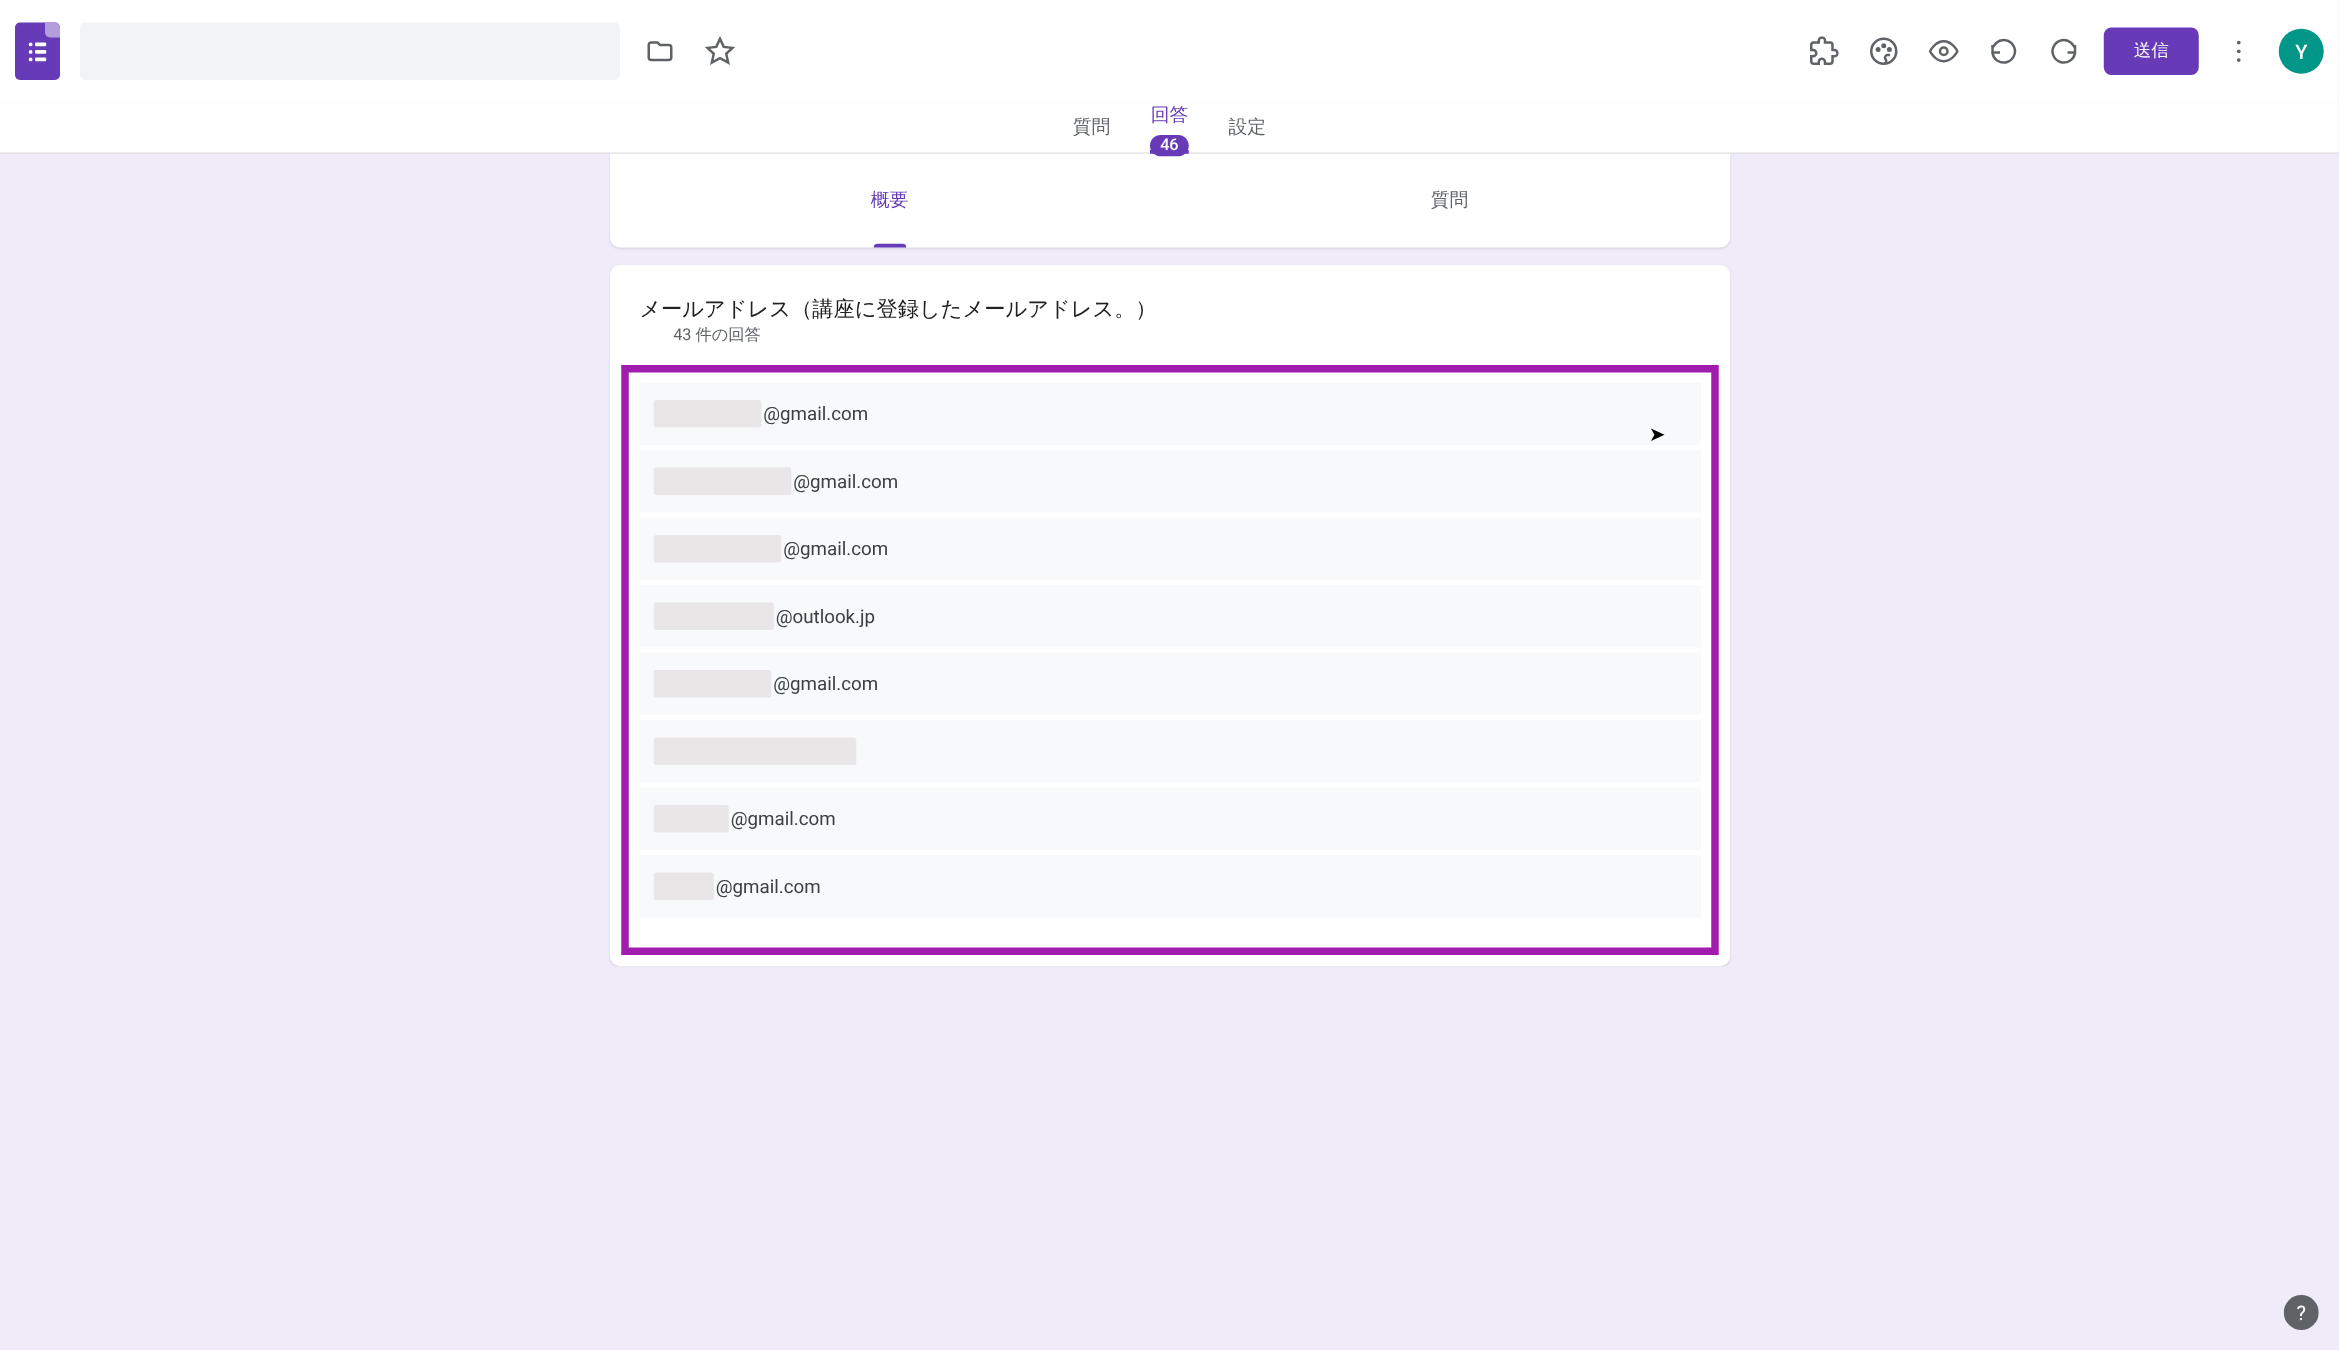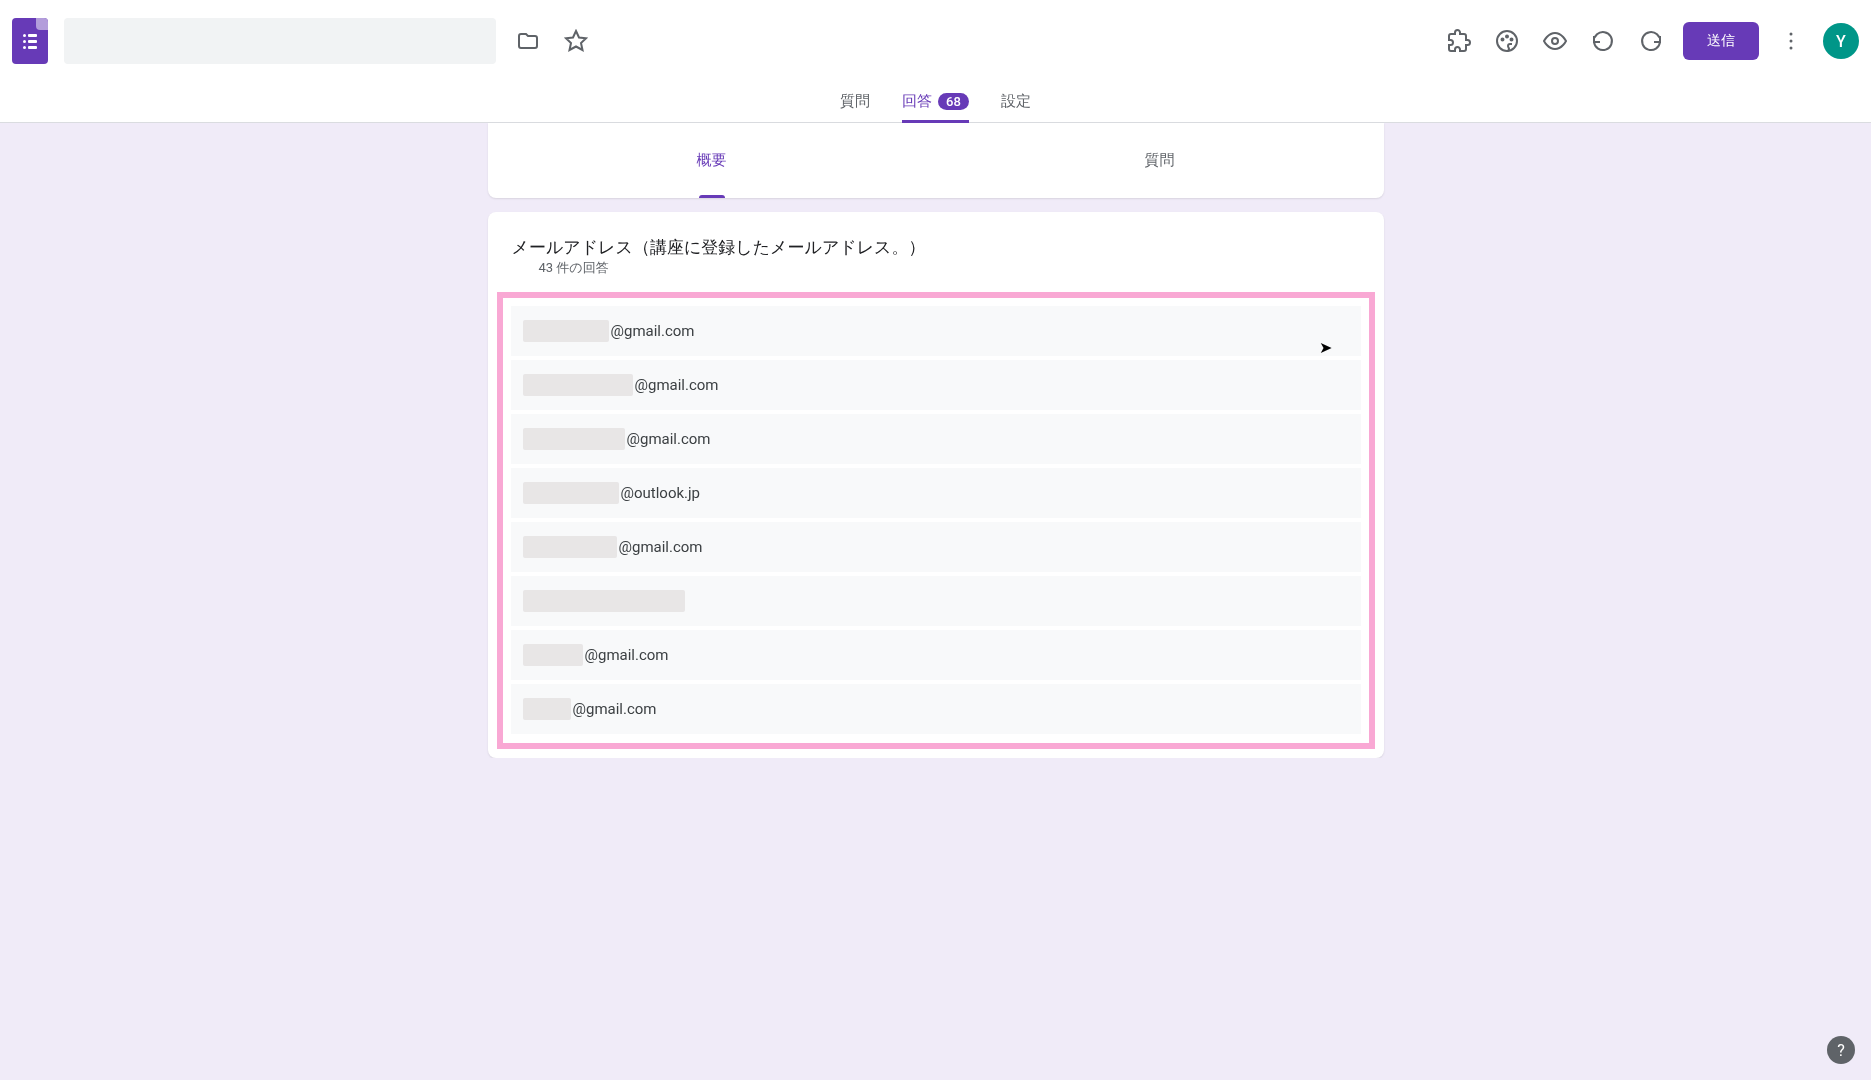--- a/index.html
+++ b/index.html
@@ -109,21 +109,21 @@
     .tab {
       font-size: 15px;
       color: #5f6368;
       cursor: pointer;
       height: 40px;
       display: flex;
       align-items: center;
       gap: 6px;
       border-bottom: 3px solid transparent;
     }
-    .tab.active { color: #673ab7; border-bottom-color: #673ab7; }
+    .tab.active { color: #673ab7; border-bottom-color: #673ab7; flex-direction: column; }
     .badge {
       background: #673ab7;
       color: #fff;
       border-radius: 10px;
       padding: 1px 8px;
       font-size: 13px;
       font-weight: 500;
     }
     
     .content { max-width: 896px; margin: 0 auto; }
@@ -174,23 +174,23 @@
       color: #202124;
     }
     .response-count {
       font-size: 13px;
       color: #5f6368;
       margin-bottom: 20px;
       margin-left: 27px;
     }
     
     .responses-wrapper {
-      border: 6px solid #f9a8d4;
+      border: 6px solid #a21caf;
       margin: -5px -15px -15px -15px;
-      padding: 8px 8px 5px 8px;
+      padding: 8px 8px 20px 8px;
       position: relative;
     }
     
     .responses-list {
       max-height: 460px;
       overflow-y: scroll;
     }
     .responses-list::-webkit-scrollbar { width: 12px; }
     .responses-list::-webkit-scrollbar-thumb { background: #999; border-radius: 6px; }
     .responses-list::-webkit-scrollbar-track { background: transparent; }
@@ -311,21 +311,21 @@
   </button>
   <div class="avatar">Y</div>
 </div>
 
 <div class="tabs-row">
   <div class="tab">
       <span>質問</span>
     </div>
   <div class="tab active">
     <span>回答</span>
-    <span class="badge">68</span>
+    <span class="badge">46</span>
   </div>
   <div class="tab">
       <span>設定</span>
     </div>
 </div>
 
 <div class="content">
   <div class="subtabs-card">
     <div class="subtab active">概要</div>
     <div class="subtab">質問</div>

